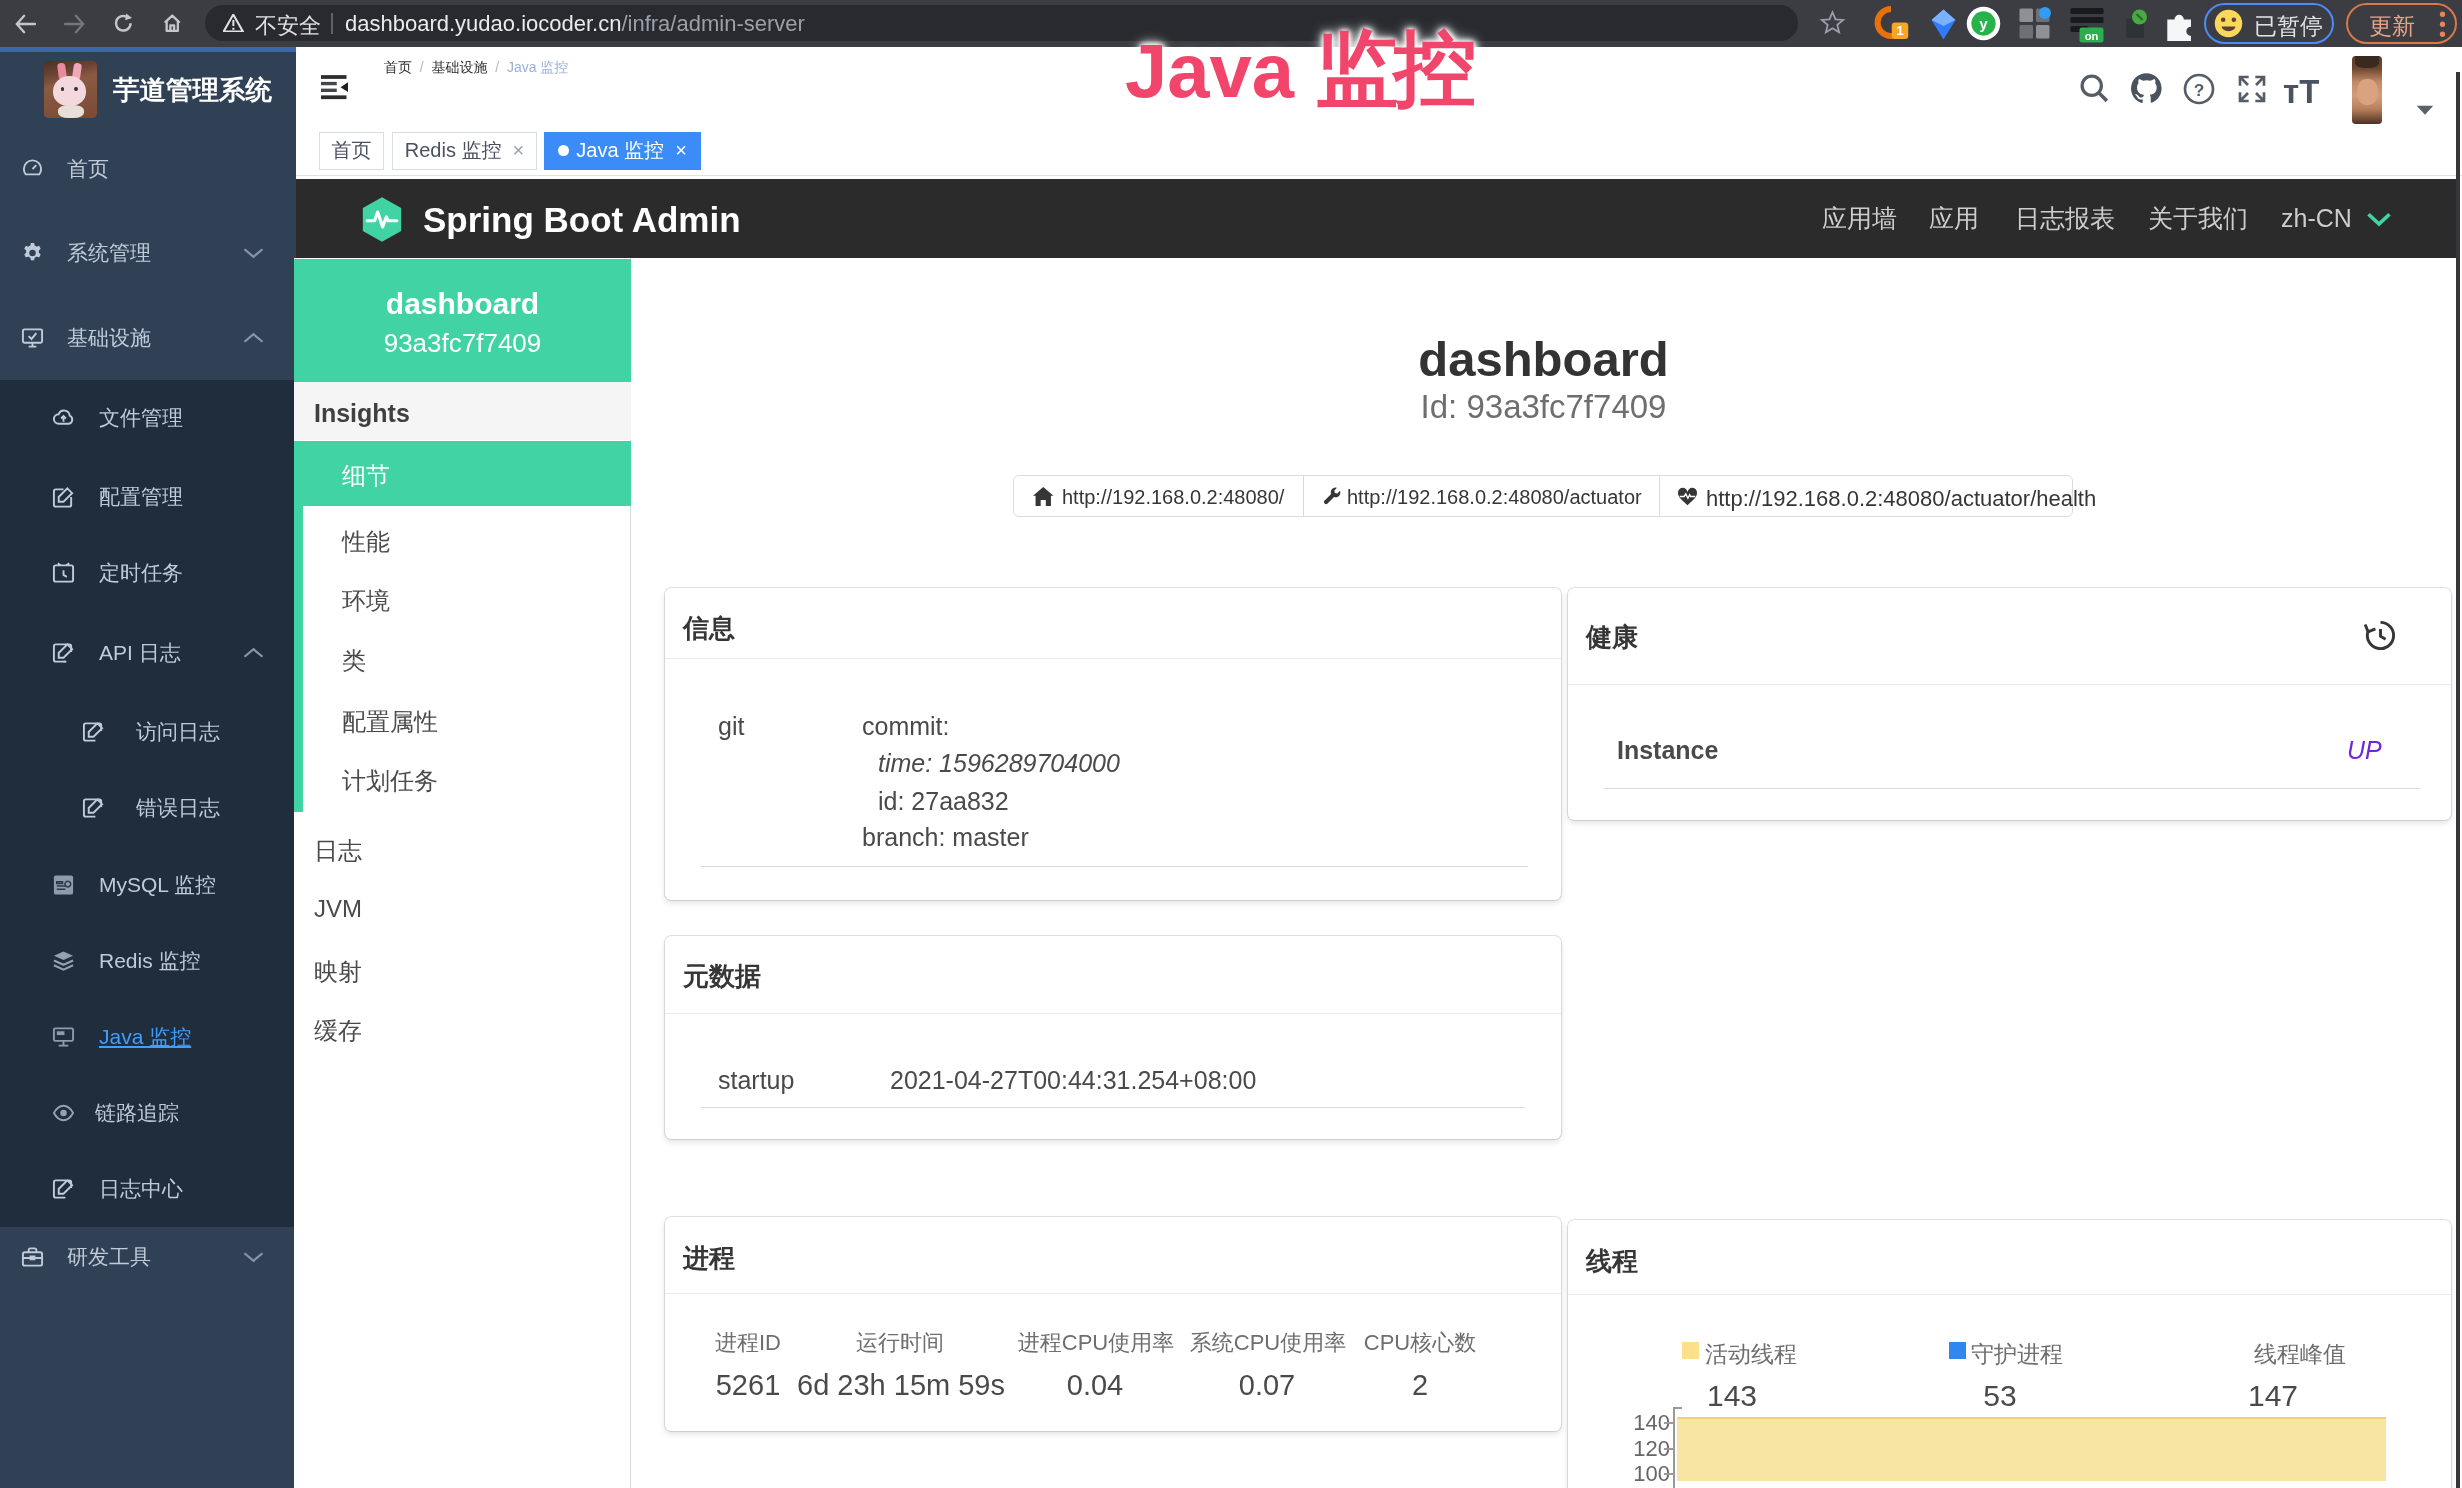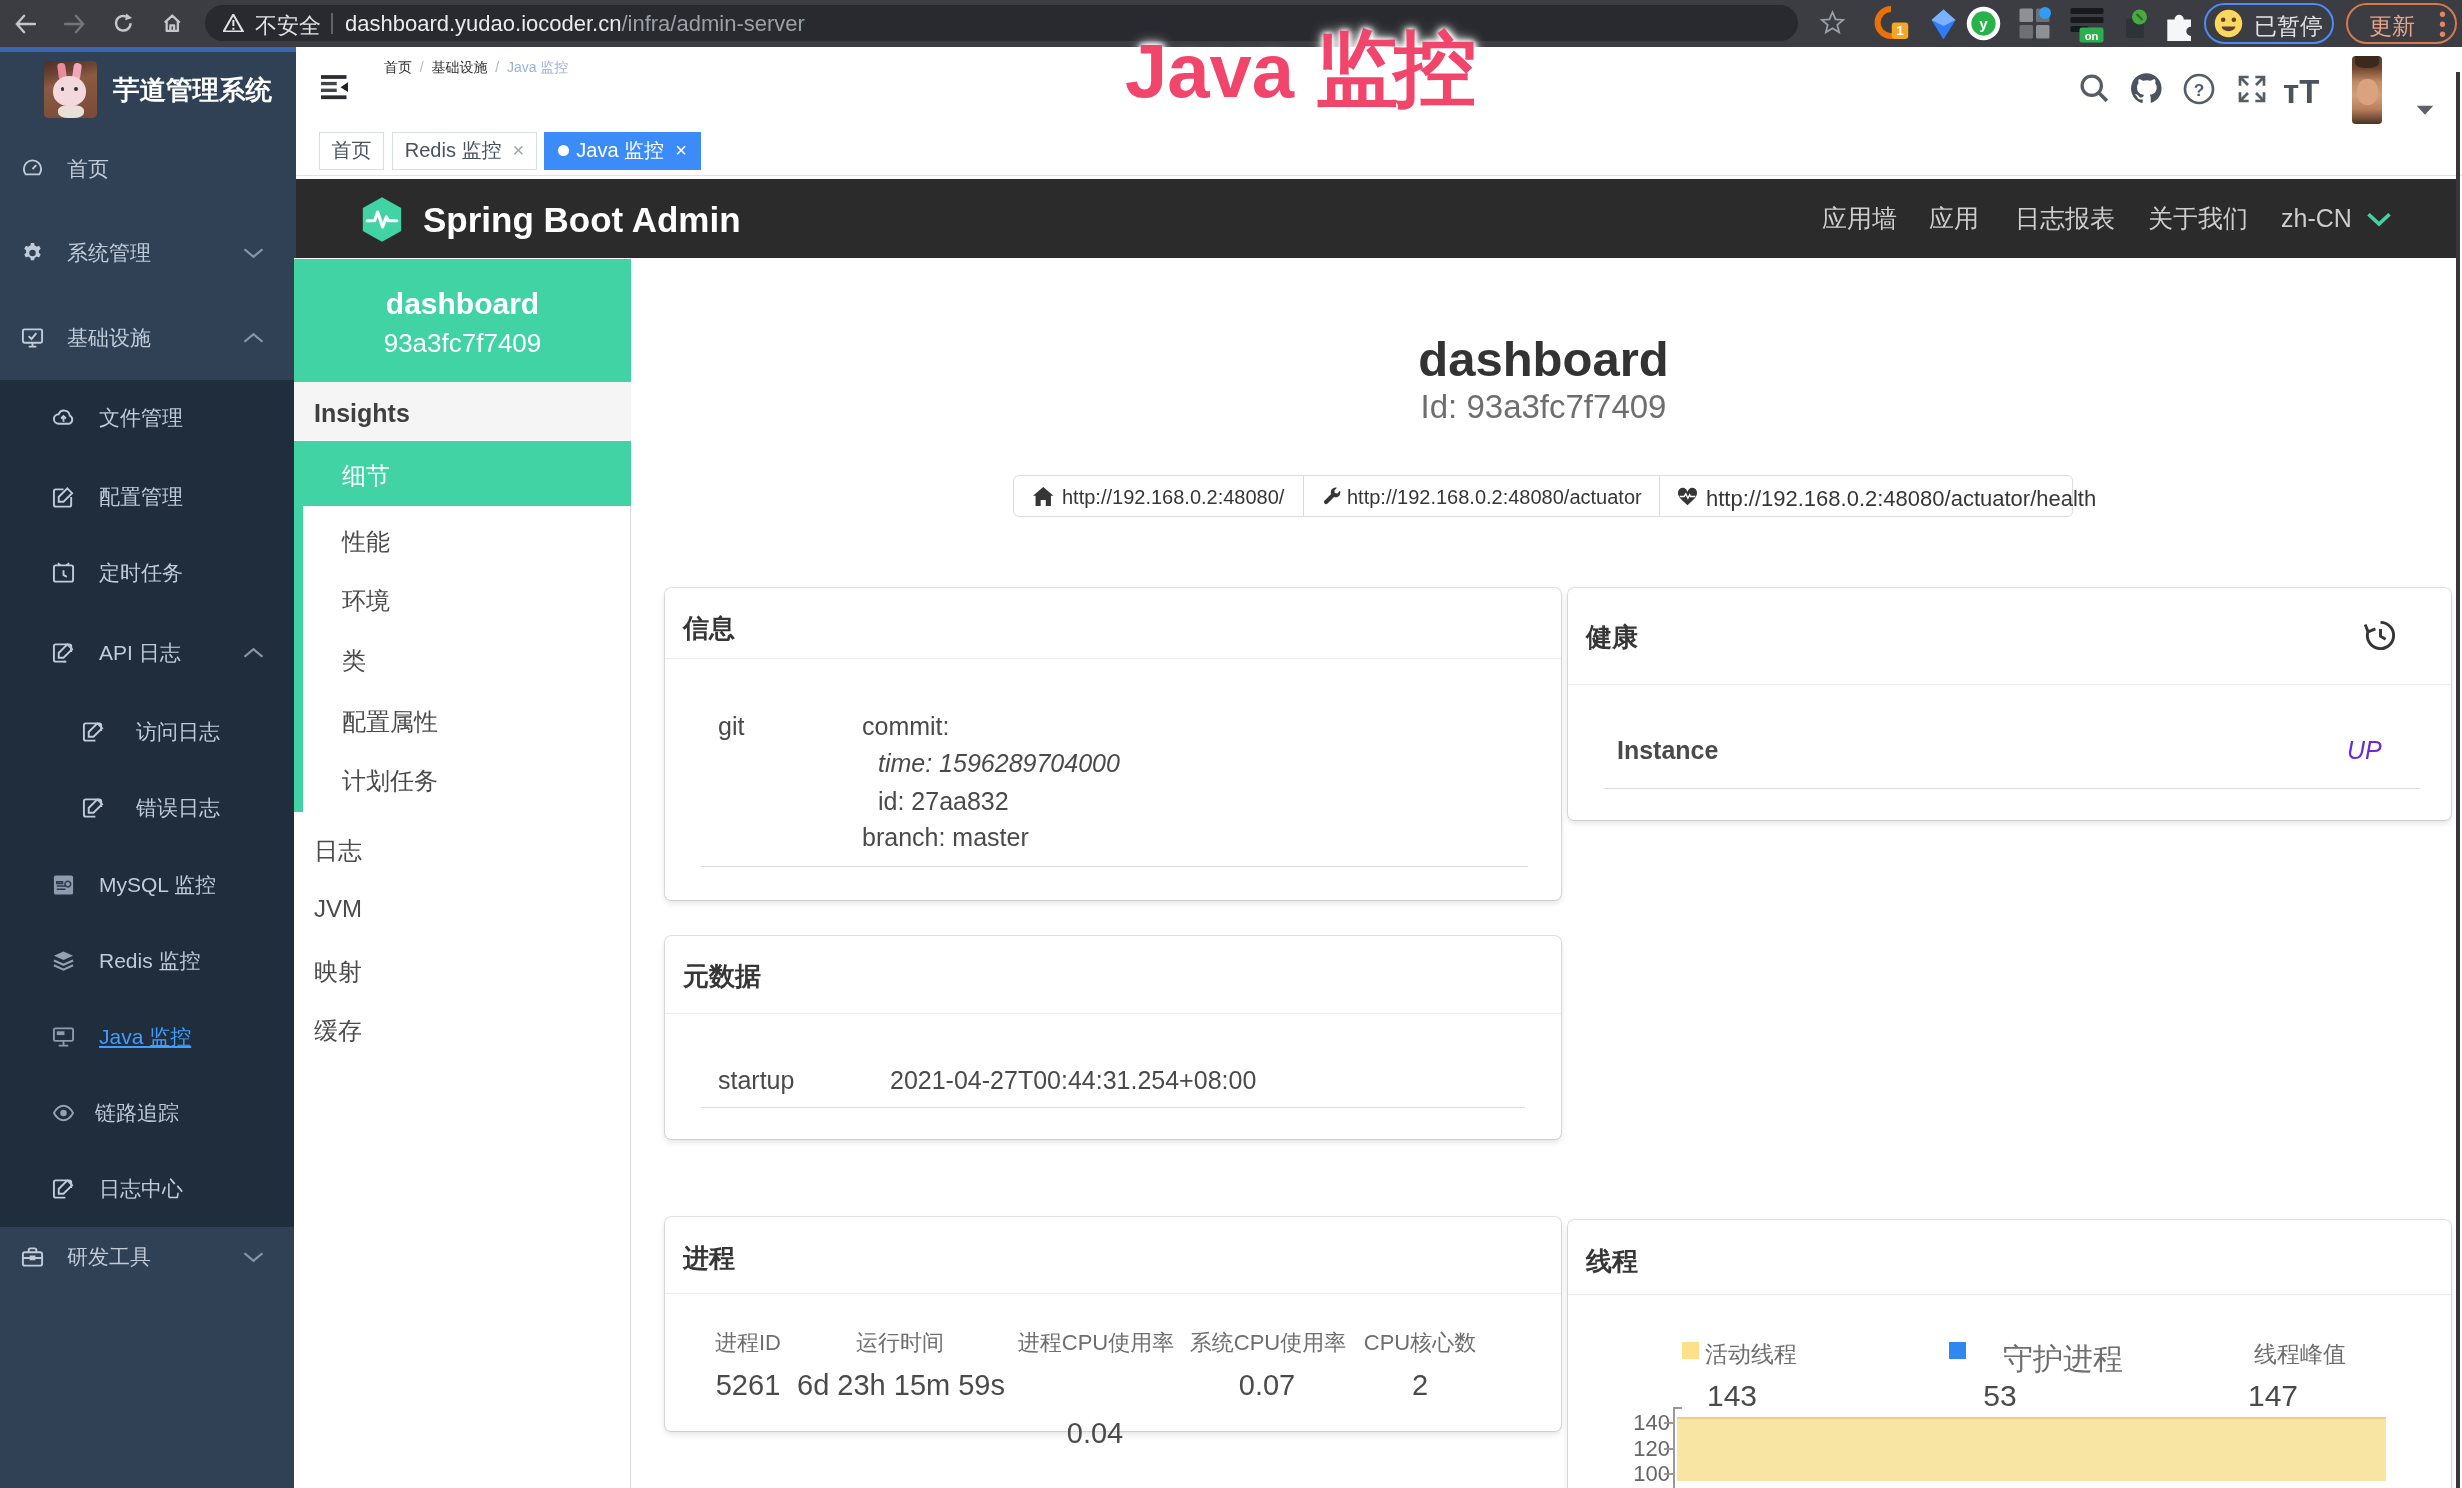--- a/index.html
+++ b/index.html
@@ -382,32 +382,32 @@
 <div class="card" style="left:665px;top:1217px;width:896px;height:214px;">
   <div class="chead" style="top:23.5px;">进程</div>
   <div class="cdiv" style="top:76px;"></div>
   <div class="ctext gray cc" style="left:83px;top:111px;font-size:22px;">进程ID</div>
   <div class="ctext gray cc" style="left:235px;top:111px;font-size:22px;">运行时间</div>
   <div class="ctext gray cc" style="left:431px;top:111px;font-size:22px;">进程CPU使用率</div>
   <div class="ctext gray cc" style="left:603px;top:111px;font-size:22px;">系统CPU使用率</div>
   <div class="ctext gray cc" style="left:755px;top:111px;font-size:22px;">CPU核心数</div>
   <div class="ctext cc" style="left:83px;top:152px;font-size:29px;">5261</div>
   <div class="ctext cc" style="left:236px;top:152px;font-size:29px;">6d 23h 15m 59s</div>
-  <div class="ctext cc" style="left:430px;top:152px;font-size:29px;margin-top:48px;">0.04</div>
+  <div class="ctext cc" style="left:430px;top:152px;font-size:29px;">0.04</div>
   <div class="ctext cc" style="left:602px;top:152px;font-size:29px;">0.07</div>
   <div class="ctext cc" style="left:755px;top:152px;font-size:29px;">2</div>
 </div>
 
 <div class="card" style="left:1568px;top:1220px;width:883px;height:273px;">
   <div class="chead" style="top:24px;">线程</div>
   <div class="cdiv" style="top:74px;"></div>
   <div class="abs" style="left:114px;top:122px;width:16.7px;height:16.7px;background:#ffe08a;"></div>
   <div class="ctext gray" style="left:137px;top:119px;font-size:23px;">活动线程</div>
   <div class="abs" style="left:381px;top:122px;width:16.7px;height:16.7px;background:#2f87f0;"></div>
-  <div class="ctext gray" style="left:403px;top:119px;font-size:30px;margin-left:32px;">守护进程</div>
+  <div class="ctext gray" style="left:403px;top:119px;font-size:23px;">守护进程</div>
   <div class="ctext gray" style="left:686px;top:119px;font-size:23px;">线程峰值</div>
   <div class="ctext cc" style="left:164px;top:159px;font-size:30px;">143</div>
   <div class="ctext cc" style="left:432px;top:159px;font-size:30px;">53</div>
   <div class="ctext cc" style="left:705px;top:159px;font-size:30px;">147</div>
 </div>
 
 <div class="abs" style="left:1630px;top:1410px;width:40px;text-align:right;font-size:22px;color:#666;">140</div>
 <div class="abs" style="left:1630px;top:1436px;width:40px;text-align:right;font-size:22px;color:#666;">120</div>
 <div class="abs" style="left:1630px;top:1461px;width:40px;text-align:right;font-size:22px;color:#666;">100</div>
 <div class="abs" style="left:1673px;top:1407px;width:2.3px;height:82px;background:#999;"></div>

